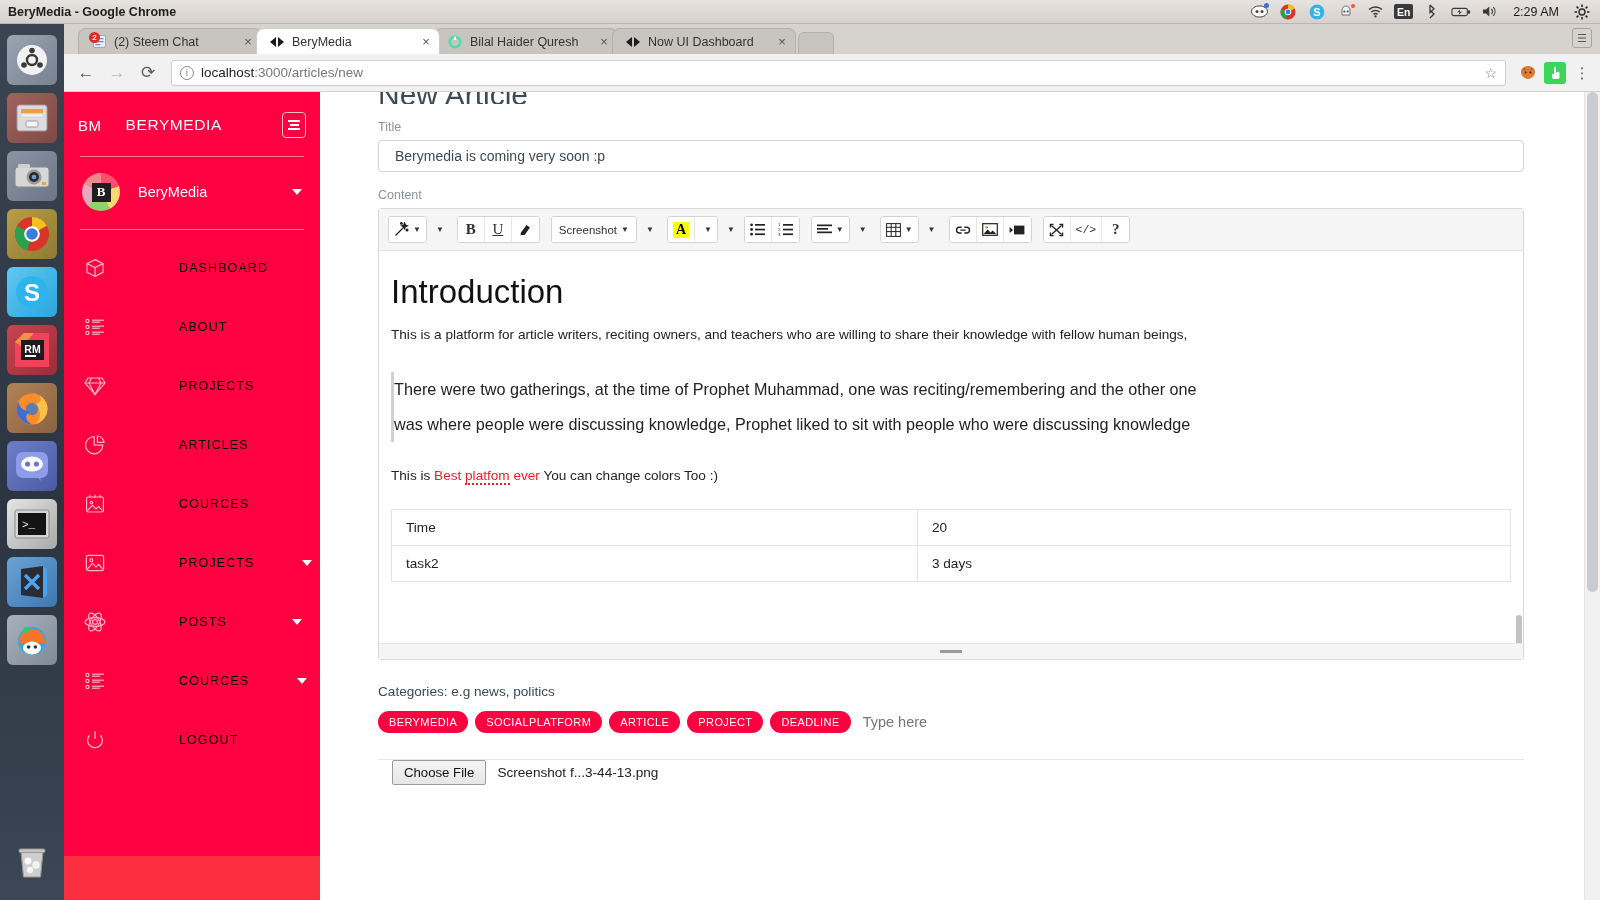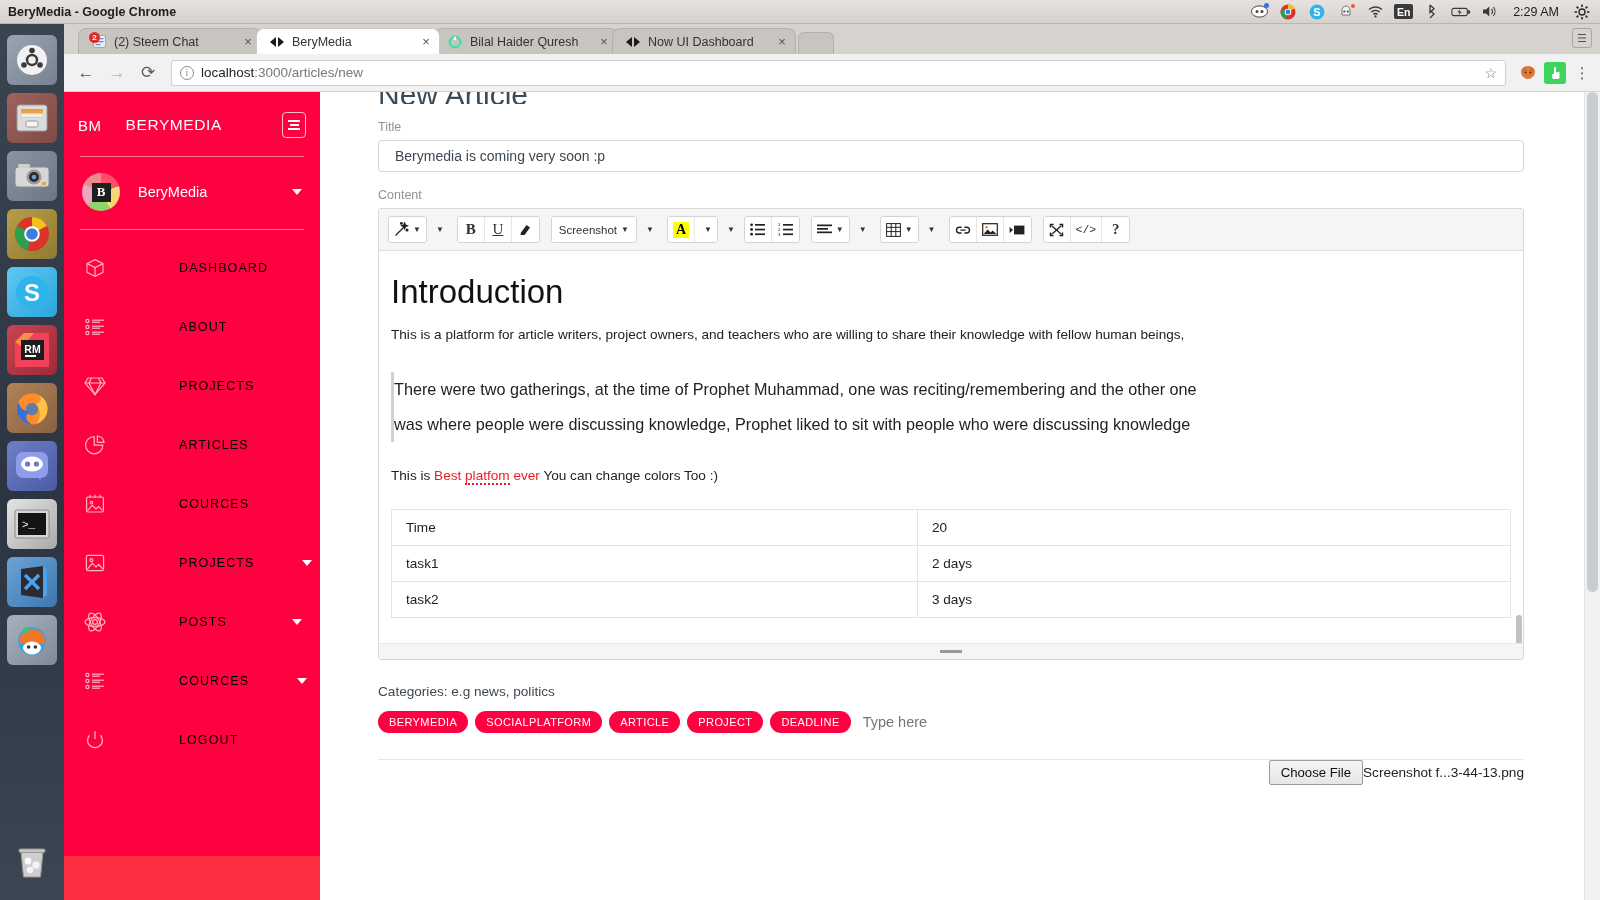--- a/index.html
+++ b/index.html
@@ -187,25 +187,25 @@
 
   
   #cat-label { font-size: 13.6px; color: #3d4852; margin: 24px 0 12px 0; }
   #tag-row { display: flex; align-items: center; gap: 7px; flex-wrap: nowrap; }
   .tag-pill { background: #FF0040; color: #fff; border-radius: 20px; padding: 5px 11px;
               font-size: 11px; letter-spacing: .4px; white-space: nowrap; }
   #tag-input { border: none; outline: none; font-size: 14.5px; color: #9aa0a6;
                font-family:"Liberation Sans", sans-serif; margin-left: 5px; background: transparent; width: 200px; }
   #cover-rule { height: 1px; background: #e8e8e8; margin: 26px 0 0 0; }
   #cover-label { font-size: 13.6px; color: #3d4852; margin: 20px 0 14px 0; }
-  #file-row { display: flex; align-items: center; margin-left: 14px; justify-content: flex-end; }
+  #file-row { display: flex; align-items: center; margin-left: 14px; }
   #choose-file { border: 1px solid #9b9b9b; background: linear-gradient(to bottom,#f4f4f4,#e6e6e6);
                  border-radius: 2px; padding: 4px 11px; font-size: 13.2px; color: #111;
                  font-family:"Liberation Sans", sans-serif; }
-  #file-name { font-size: 13.6px; color: #222; }
+  #file-name { margin-left: 11px; font-size: 13.6px; color: #222; }
 
   
   #page-scroll { position: absolute; right: 0; top: 0; width: 16px; height: 808px;
                  background: #f1f1f1; border-left: 1px solid #e4e4e4; }
   #page-scroll i { position: absolute; left: 2px; top: 0px; width: 11px; height: 500px;
                    background: #c9ccd1; border-radius: 6px; display: block; }
 </style>
 </head>
 <body>
 
@@ -770,36 +770,32 @@
                     <line x1="12.6" y1="2.4" x2="2.4" y2="11.6"></line>
                   </svg>
               </div>
               <div class="tbtn" style="font-family:'Liberation Mono',monospace;font-size:11.5px;">&lt;/&gt;</div>
               <div class="tbtn" style="font-weight:bold;font-size:15px;font-family:'Liberation Serif',serif;">?</div>
             </div>
           </div>
 
           <div id="editor-body">
             <h1 id="ed-h1">Introduction</h1>
-            <p id="ed-p1">This is a platform for article writers, project owners, and teachers who are willing to share their knowledge with fellow human beings,</p>
+            <p id="ed-p1">This is a platform for article writers, reciting owners, and teachers who are willing to share their knowledge with fellow human beings,</p>
             <blockquote id="ed-quote">
               <p>There were two gatherings, at the time of Prophet Muhammad, one was reciting/remembering and the other one</p>
               <p>was where people were discussing knowledge, Prophet liked to sit with people who were discussing knowledge</p>
             </blockquote>
             <p id="ed-p2"><span>This is </span><span class="redtxt">Best </span><span class="redtxt sp-err">platfom</span><span class="redtxt"> ever</span><span> You can change colors Too :)</span></p>
 
             <table id="ed-table">
               <tbody>
                   <tr>
                 <td>Time</td>
                 <td>20</td>
-              </tr>
-              <tr>
-                <td>task1</td>
-                <td>2 days</td>
               </tr>
               <tr>
                 <td>task2</td>
                 <td>3 days</td>
               </tr>
             </tbody>
               </table>
 
             <div id="ed-scroll">
                 <i></i>

